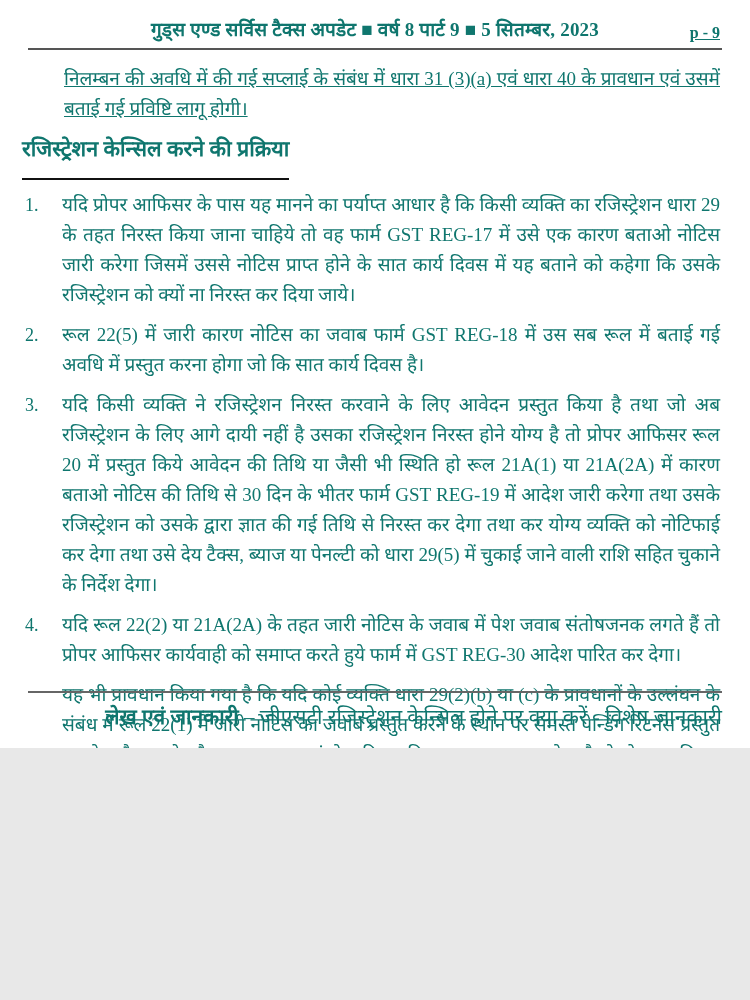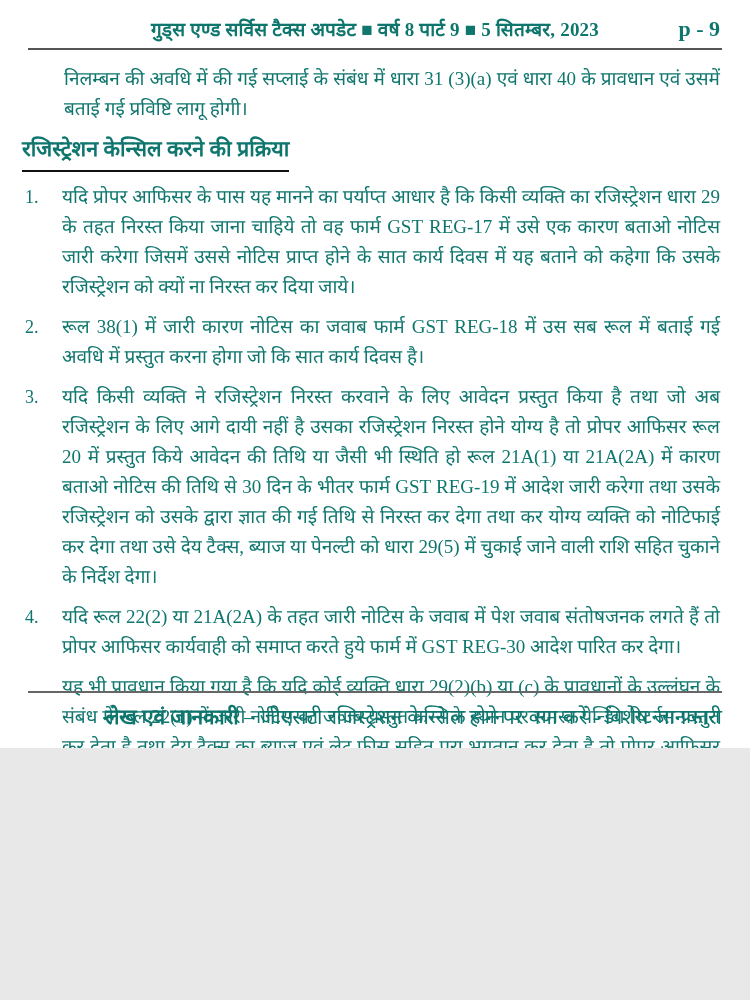--- a/index.html
+++ b/index.html
@@ -28,46 +28,48 @@
   .header-title {
     font-size: 19px;
     font-weight: bold;
     letter-spacing: 0.2px;
     white-space: nowrap;
   }
   .header-pageno {
     position: absolute;
     right: 2px;
     bottom: 6px;
-    font-size: 22px;
+    font-size: 16px;
     font-weight: bold;
+    text-decoration: underline;
   }
 
   
   .content {
     padding: 0 30px 0 22px;
     font-size: 19px;
     line-height: 30px;
     text-align: justify;
   }
 
   .lead-para {
     margin-top: 14px;
     margin-left: 42px;
+    text-decoration: underline;
   }
 
   .section-heading {
     margin-top: 10px;
     font-size: 21.5px;
     font-weight: bold;
   }
   .section-heading .underline {
     display: inline-block;
     border-bottom: 2.5px solid #111111;
-    padding-bottom: 6px;
+    padding-bottom: 14px;
   }
 
   .intro-para {
     margin-top: 8px;
     text-indent: 46px;
   }
 
   ol.proc-list {
     list-style: none;
     margin-top: 2px;
@@ -120,21 +122,21 @@
     </h2>
 
 
     <ol class="proc-list">
       <li>
         <span class="li-num">1.</span>
         <div>यदि प्रोपर आफिसर के पास यह मानने का पर्याप्त आधार है कि किसी व्यक्ति का रजिस्ट्रेशन धारा 29 के तहत निरस्त किया जाना चाहिये तो वह फार्म GST REG-17 में उसे एक कारण बताओ नोटिस जारी करेगा जिसमें उससे नोटिस प्राप्त होने के सात कार्य दिवस में यह बताने को कहेगा कि उसके रजिस्ट्रेशन को क्यों ना निरस्त कर दिया जाये।</div>
       </li>
       <li>
         <span class="li-num">2.</span>
-        <div>रूल 38(1) में जारी कारण नोटिस का जवाब फार्म GST REG-18 में उस सब रूल में बताई गई अवधि में प्रस्तुत करना होगा जो कि सात कार्य दिवस है।</div>
+        <div>रूल 22(5) में जारी कारण नोटिस का जवाब फार्म GST REG-18 में उस सब रूल में बताई गई अवधि में प्रस्तुत करना होगा जो कि सात कार्य दिवस है।</div>
       </li>
       <li>
         <span class="li-num">3.</span>
         <div>यदि किसी व्यक्ति ने रजिस्ट्रेशन निरस्त करवाने के लिए आवेदन प्रस्तुत किया है तथा जो अब रजिस्ट्रेशन के लिए आगे दायी नहीं है उसका रजिस्ट्रेशन निरस्त होने योग्य है तो प्रोपर आफिसर रूल 20 में प्रस्तुत किये आवेदन की तिथि या जैसी भी स्थिति हो रूल 21A(1) या 21A(2A) में कारण बताओ नोटिस की तिथि से 30 दिन के भीतर फार्म GST REG-19 में आदेश जारी करेगा तथा उसके रजिस्ट्रेशन को उसके द्वारा ज्ञात की गई तिथि से निरस्त कर देगा तथा कर योग्य व्यक्ति को नोटिफाई कर देगा तथा उसे देय टैक्स, ब्याज या पेनल्टी को धारा 29(5) में चुकाई जाने वाली राशि सहित चुकाने के निर्देश देगा।</div>
       </li>
       <li>
         <span class="li-num">4.</span>
         <div>यदि रूल 22(2) या 21A(2A) के तहत जारी नोटिस के जवाब में पेश जवाब संतोषजनक लगते हैं तो प्रोपर आफिसर कार्यवाही को समाप्त करते हुये फार्म में GST REG-30 आदेश पारित कर देगा।</div>
         <div class="li-extra">यह भी प्रावधान किया गया है कि यदि कोई व्यक्ति धारा 29(2)(b) या (c) के प्रावधानों के उल्लंघन के संबंध में रूल 22(1) में जारी नोटिस का जवाब प्रस्तुत करने के स्थान पर समस्त पेन्डिंग रिटर्नस प्रस्तुत कर देता है तथा देय टैक्स का ब्याज एवं लेट फीस सहित पूरा भुगतान कर देता है तो प्रोपर आफिसर कार्यवाही को समाप्त करते हुए फार्म GST REG-20 में आदेश पारित कर देगा।</div>
       </li>

